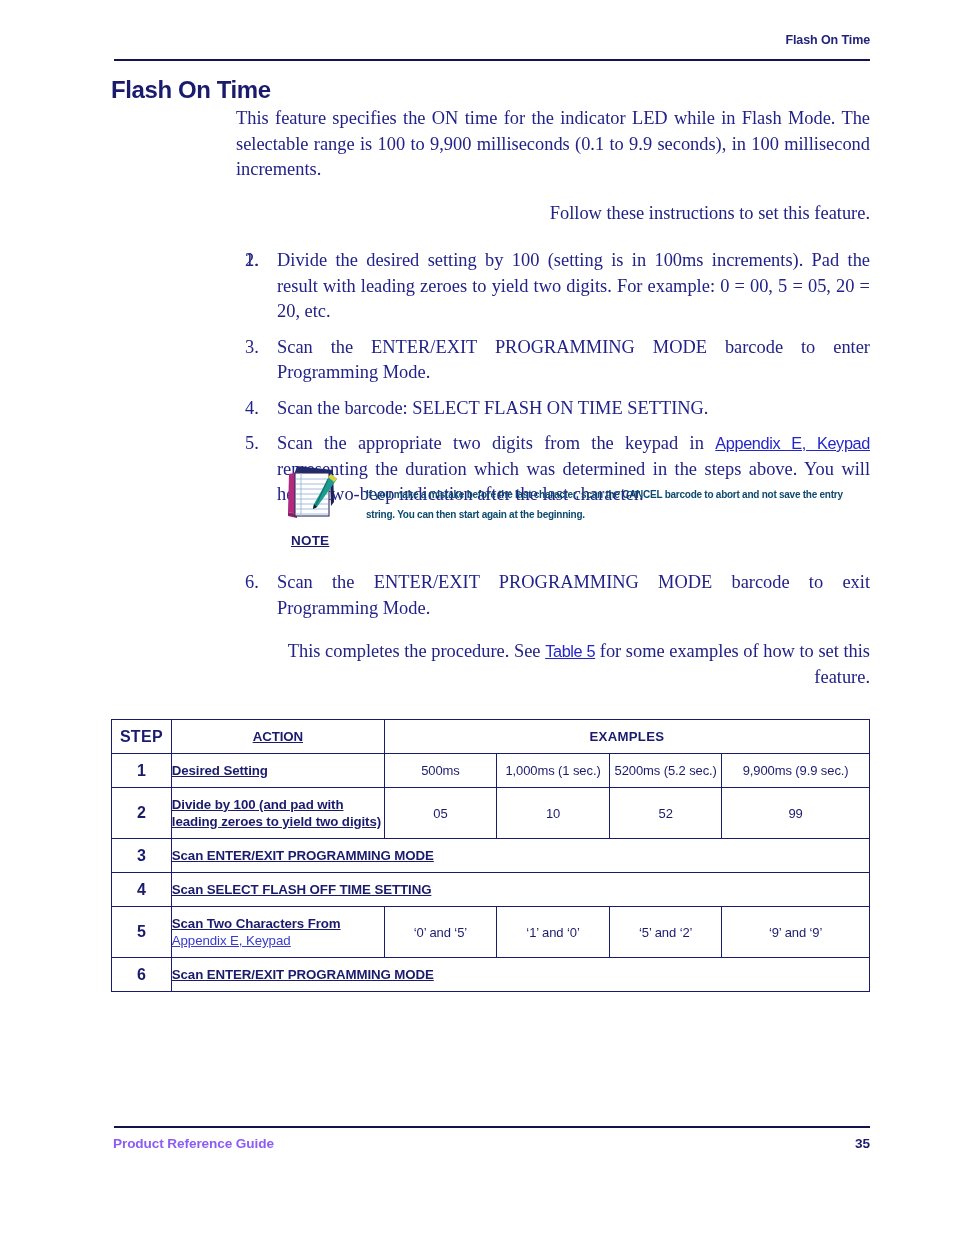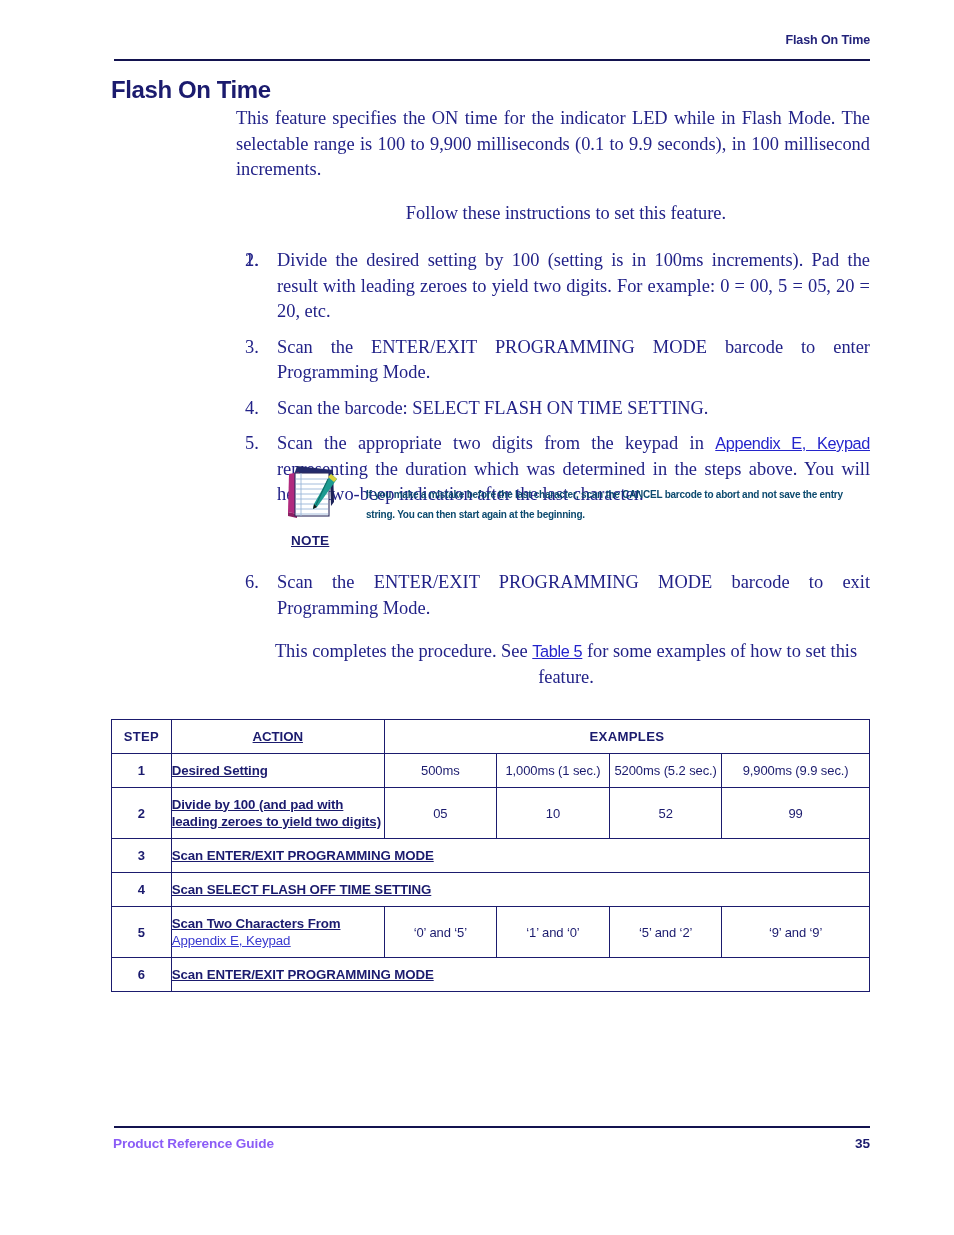--- a/index.html
+++ b/index.html
@@ -63,21 +63,21 @@
     width: 634px;
     color: #222288;
     font-size: 18.4px;
     line-height: 25.5px;
   }
   .para {
     margin: 0 0 0 0;
     text-align: justify;
     text-justify: inter-word;
   }
-  .para.nojust { text-align: center; margin-left: 26px; }
+  .para.nojust { text-align: right; margin-left: 26px; }
   .gap-18 { height: 18px; }
   .gap-12 { height: 12px; }
 
   
   .olist {
     margin: 0;
     padding: 0;
     list-style: none;
   }
   .olist li {
@@ -170,21 +170,21 @@
   .th-cell {
     text-align: center;
     font-size: 13.2px;
     font-weight: bold;
     letter-spacing: 0.3px;
     height: 33px;
   }
   .c-step {
     width: 59px;
     text-align: center;
-    font-size: 13px;
+    font-size: 16px;
     font-weight: bold;
   }
   .c-action {
     width: 214px;
     text-align: left;
     font-size: 13.3px;
     font-weight: bold;
     letter-spacing: -0.1px;
     padding-left: 9px;
     line-height: 17.5px;

